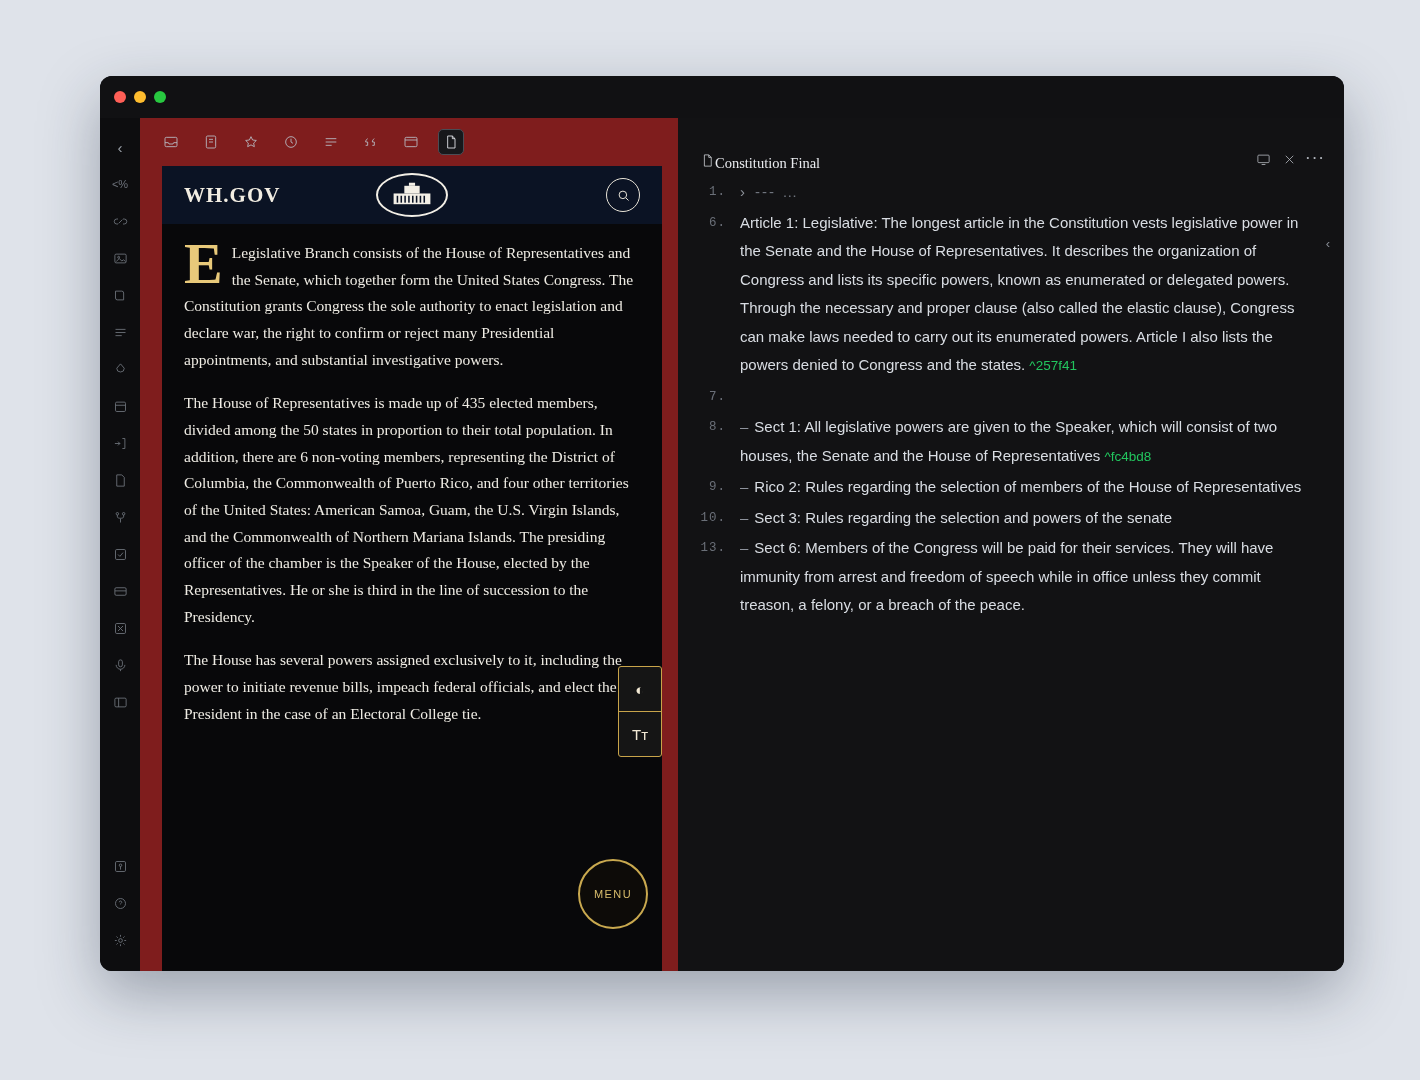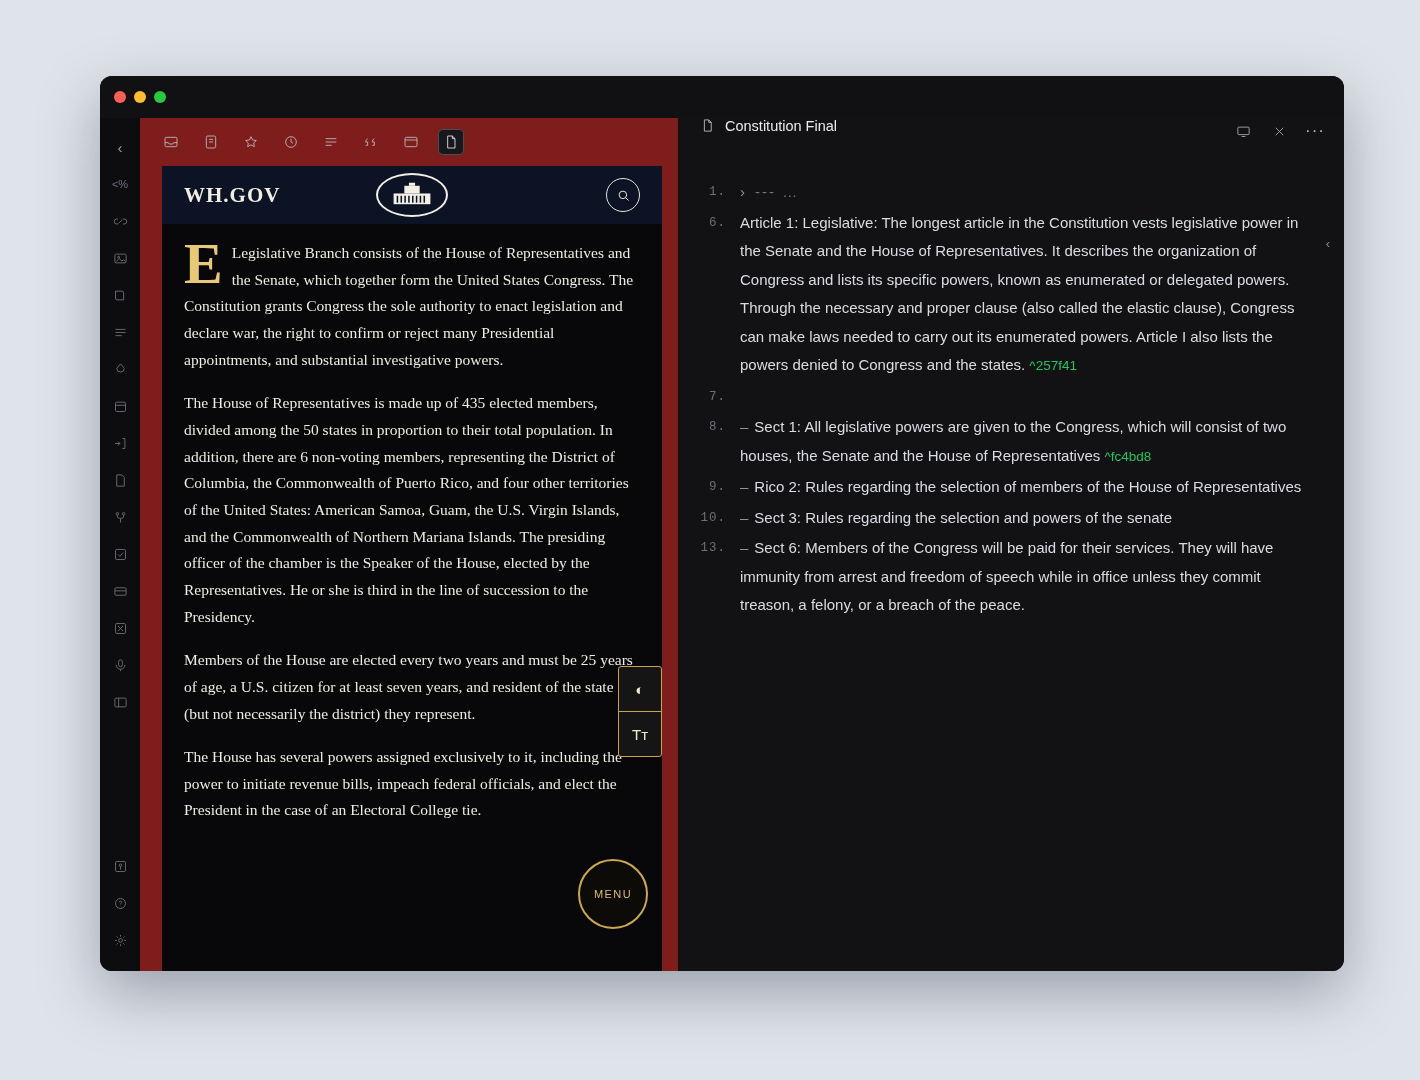--- a/index.html
+++ b/index.html
@@ -189,24 +189,24 @@
   .outline {
     flex: 1 1 auto;
     background: #121214;
     display: flex;
     flex-direction: column;
     min-width: 0;
   }
   .outline-head {
     height: 54px;
     display: flex;
-    align-items: flex-start;
+    align-items: flex-end;
     padding: 0 16px 0 22px;
     flex: 0 0 54px;
-    gap: 10px;
+    font-family: Liberation Serif, serif;
   }
   .outline-head .doc-icon svg { width: 15px; height: 15px; stroke: #c9ccd2; fill: none; stroke-width: 1.3; }
   .outline-title {
     color: #e9ebef;
     font-size: 14.5px;
     flex: 1 1 auto;
   }
   .outline-head .hicon {
     width: 26px; height: 26px;
     display: flex; align-items: center; justify-content: center;
@@ -448,21 +448,20 @@
             <svg viewBox="0 0 24 24">
                 <circle cx="11" cy="11" r="6"></circle>
                 <path d="M16 16l4 4"></path>
               </svg>
           </div>
         </div>
 
         <div class="wh-body">
           <p><span class="dropcap">E</span><span>Legislative Branch consists of the House of Representatives and the Senate, which together form the United States Congress. The Constitution grants Congress the sole authority to enact legislation and declare war, the right to confirm or reject many Presidential appointments, and substantial investigative powers.</span></p>
           <p><span>The House of Representatives is made up of 435 elected members, divided among the 50 states in proportion to their total population. In addition, there are 6 non-voting members, representing the District of Columbia, the Commonwealth of Puerto Rico, and four other territories of the United States: American Samoa, Guam, the U.S. Virgin Islands, and the Commonwealth of Northern Mariana Islands. The presiding officer of the chamber is the Speaker of the House, elected by the Representatives. He or she is third in the line of succession to the Presidency.</span></p>
-          <p><span>Members of the House are elected every two years and must be 25 years of age, a U.S. citizen for at least seven years, and resident of the state (but not necessarily the district) they represent.</span></p>
           <p><span>The House has several powers assigned exclusively to it, including the power to initiate revenue bills, impeach federal officials, and elect the President in the case of an Electoral College tie.</span></p>
           <div class="fadebot"></div>
         </div>
 
         <div class="contrast-widget">
           <div>◐</div>
           <div class="sep"></div>
           <div>Tᴛ</div>
         </div>
 
@@ -506,21 +505,21 @@
           <div class="ltext"><span>Article 1: Legislative: The longest article in the Constitution vests legislative power in the Senate and the House of Representatives. It describes the organization of Congress and lists its specific powers, known as enumerated or delegated powers. Through the necessary and proper clause (also called the elastic clause), Congress can make laws needed to carry out its enumerated powers. Article I also lists the powers denied to Congress and the states.</span> <span class="blockref">^257f41</span></div>
         </div>
 
         <div class="oline">
           <div class="lnum">7.</div>
           <div class="ltext"><span></span></div>
         </div>
 
         <div class="oline">
           <div class="lnum">8.</div>
-          <div class="ltext"><span class="bullet">–</span><span>Sect 1: All legislative powers are given to the Congress, which will consist of two houses, the Senate and the House of Representatives</span> <span class="blockref">^fc4bd8</span></div>
+          <div class="ltext"><span class="bullet">–</span><span>Sect 1: All legislative powers are given to the Speaker, which will consist of two houses, the Senate and the House of Representatives</span> <span class="blockref">^fc4bd8</span></div>
         </div>
 
         <div class="oline">
           <div class="lnum">9.</div>
           <div class="ltext"><span class="bullet">–</span><span>Rico 2: Rules regarding the selection of members of the House of Representatives</span></div>
         </div>
 
         <div class="oline">
           <div class="lnum">10.</div>
           <div class="ltext"><span class="bullet">–</span><span>Sect 3: Rules regarding the selection and powers of the senate</span></div>

